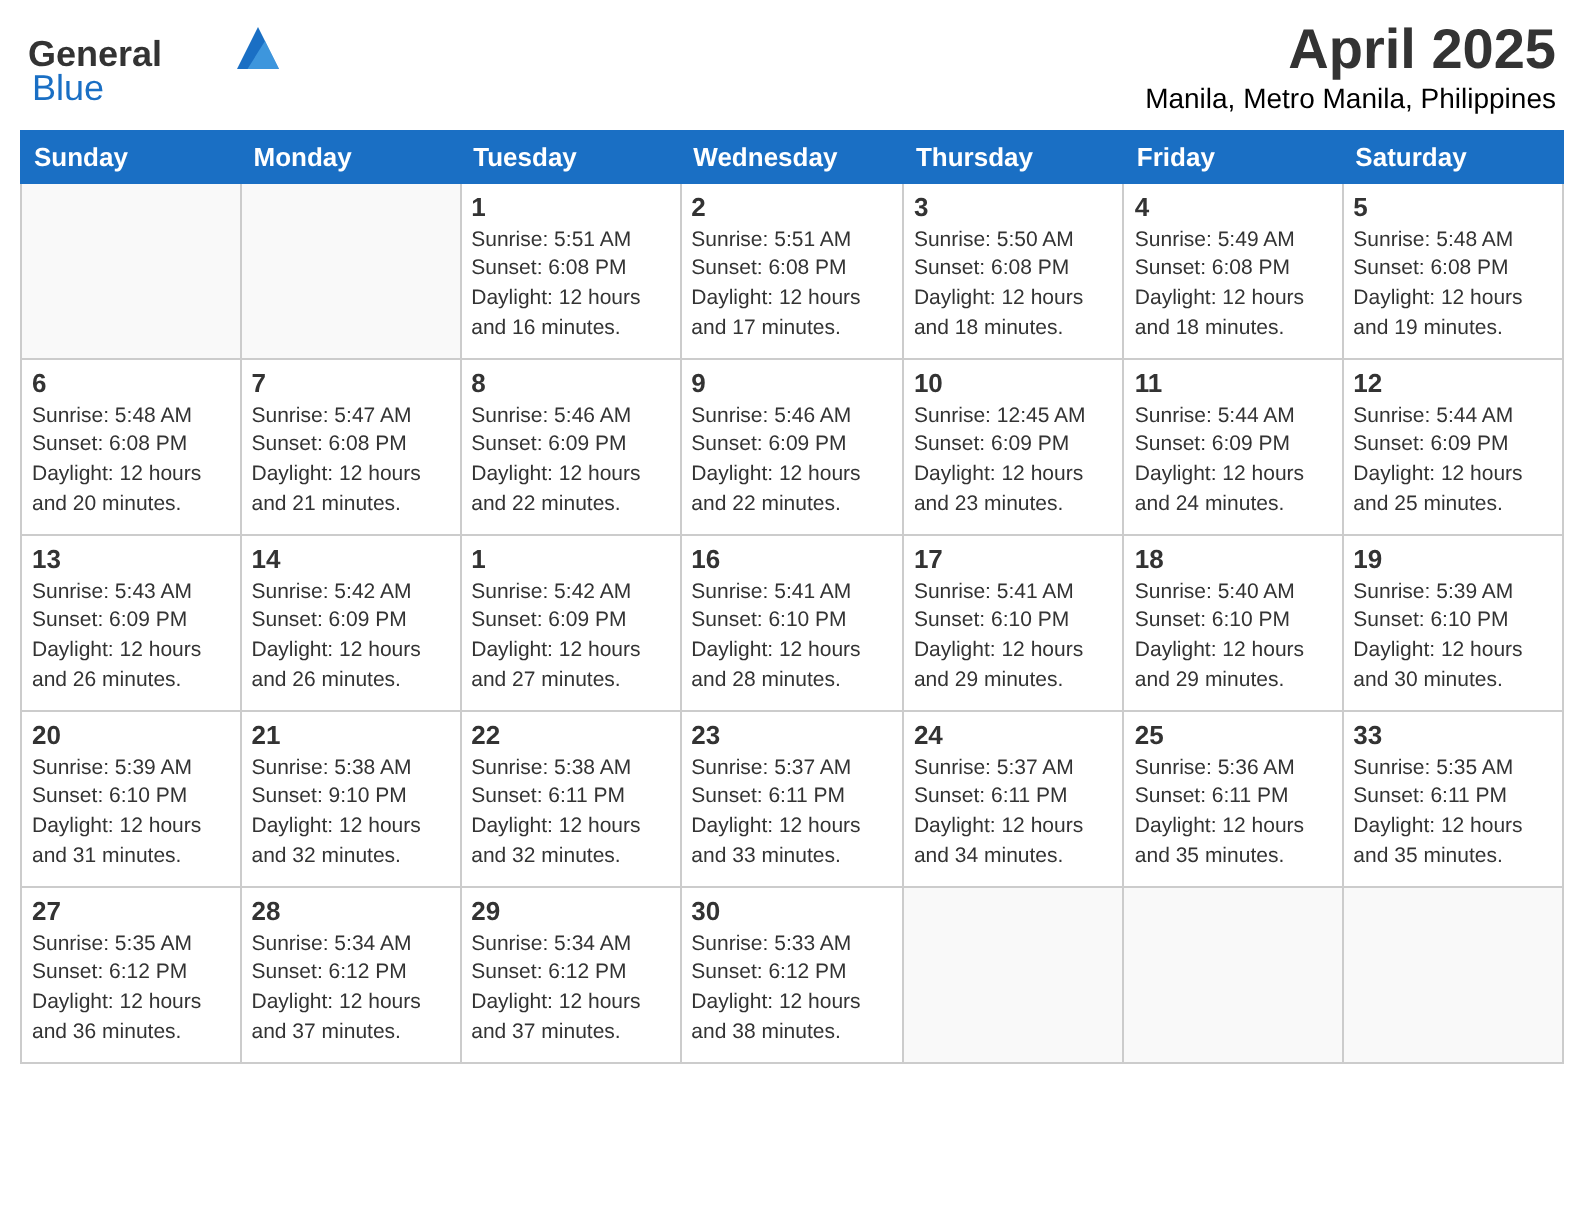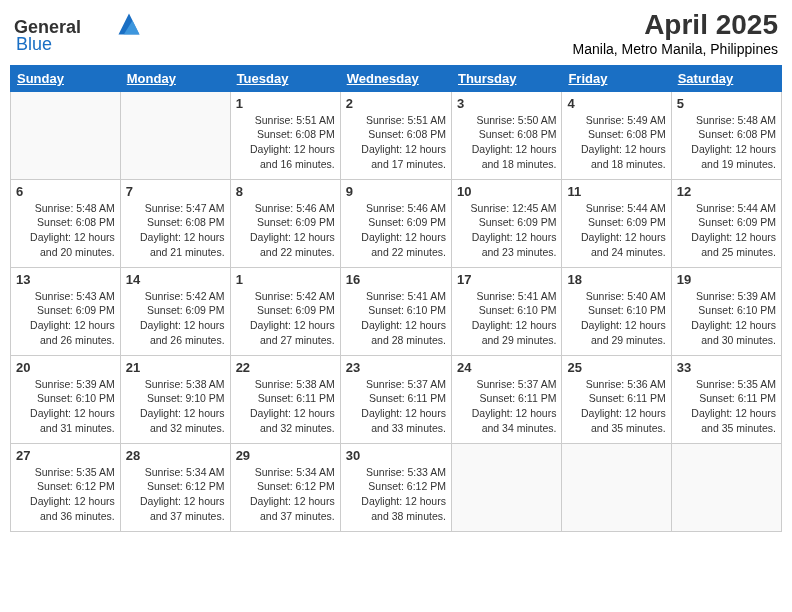--- a/index.html
+++ b/index.html
@@ -55,21 +55,20 @@
       border: 1px solid #ccc;
     }
     .calendar th {
       background: #1a6fc4;
       color: #fff;
       text-align: left;
       padding: 5px 6px;
       font-size: 13px;
       font-weight: bold;
       border: 1px solid #1a6fc4;
-      text-decoration: underline;
     }
     .calendar td {
       vertical-align: top;
       border: 1px solid #ccc;
       padding: 4px 5px;
       width: 113px;
       min-height: 80px;
       background: #fff;
     }
     .calendar td.empty {
@@ -79,21 +78,20 @@
       font-size: 13px;
       font-weight: bold;
       color: #333;
       display: block;
       margin-bottom: 2px;
     }
     .day-info {
       font-size: 10.5px;
       color: #333;
       line-height: 1.4;
-      text-align: right;
     }
     .week-row td {
       height: 88px;
     }
   </style>
 </head>
 <body>
 
 <div class="header">
   <div class="logo">

